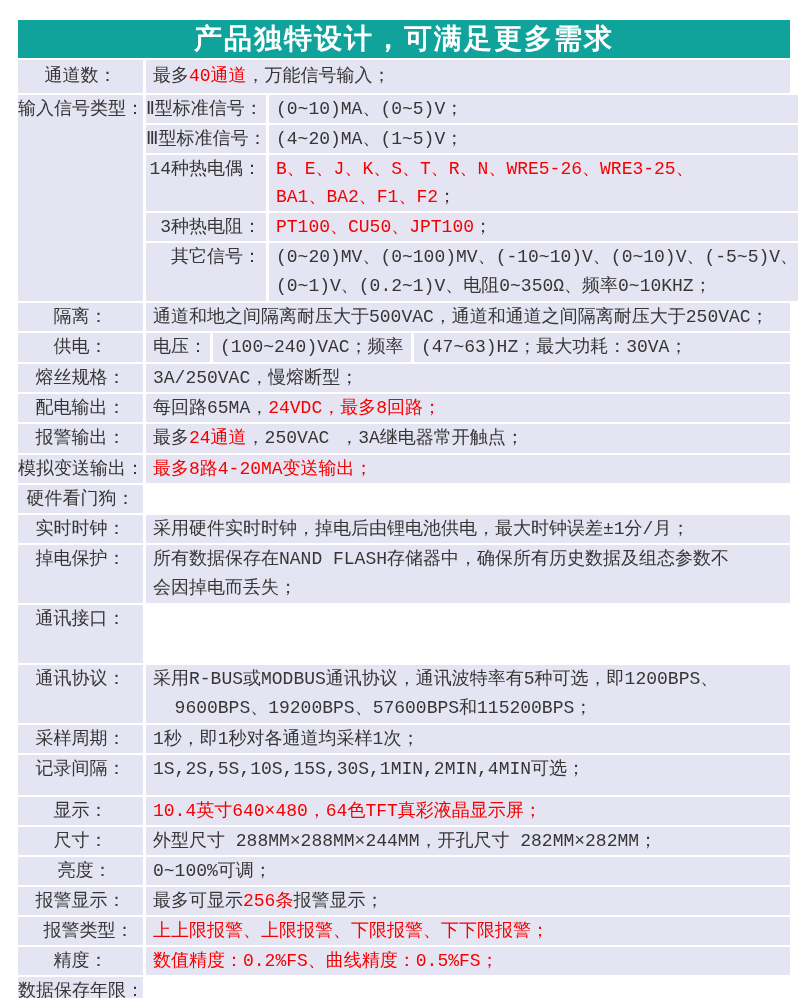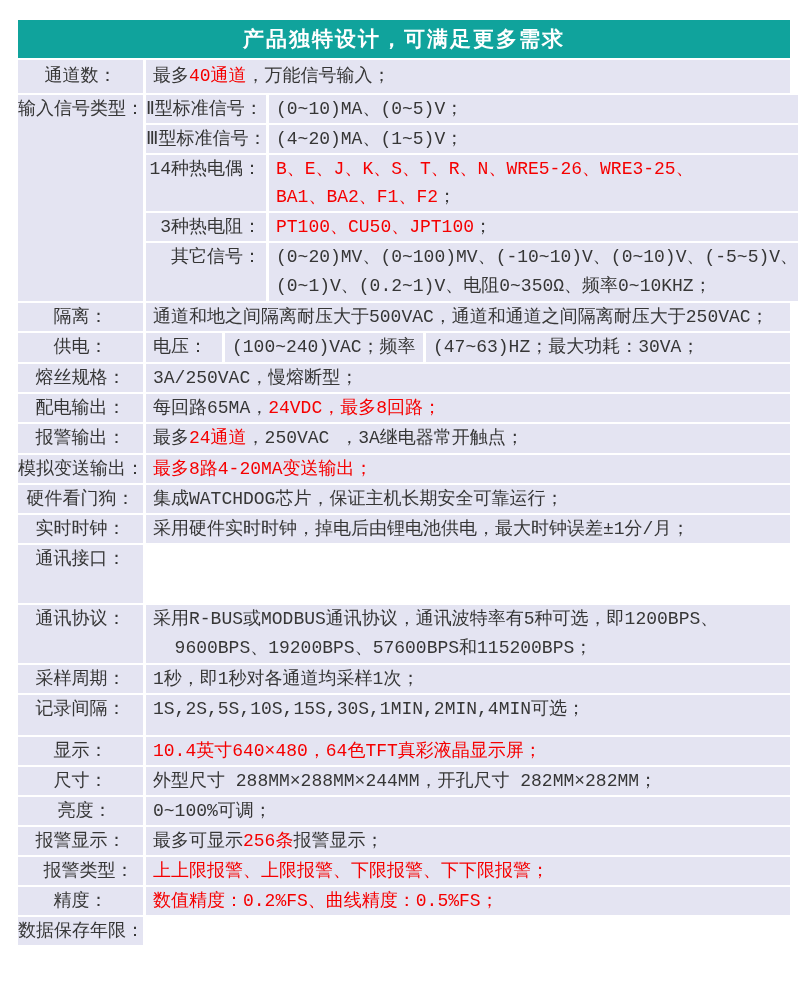--- a/index.html
+++ b/index.html
@@ -1,20 +1,20 @@
 <!DOCTYPE html>
 <html><head>
 <meta charset="utf-8">
 <style>
   html,body{margin:0;padding:0;background:#ffffff;}
   body{width:800px;height:998px;font-family:"Liberation Sans","DejaVu Sans",sans-serif;}
   .page{position:relative;width:800px;height:998px;background:#ffffff;overflow:hidden;}
   .wrap{position:absolute;left:18px;top:20px;width:772px;display:flex;flex-direction:column;gap:2px;background:#ffffff;}
   .banner{height:38px;background:#10a39c;color:#ffffff;display:flex;align-items:center;justify-content:center;
-          font-size:21px;font-weight:700;letter-spacing:2px;}
+          font-size:28px;font-weight:700;letter-spacing:2px;}
   .row{display:flex;gap:3px;}
   .cell{background:#e4e4f2;color:#363636;font-size:18px;box-sizing:border-box;}
   .label-cell{width:125px;flex:none;text-align:center;overflow:hidden;white-space:nowrap;}
   .sublabel-cell{width:120px;flex:none;text-align:right;padding-right:5px;white-space:nowrap;}
   .value-cell{flex:1;padding-left:7px;overflow:hidden;}
   .subcol{flex:1;display:flex;flex-direction:column;gap:2px;}
   .vline{white-space:pre;}
   .seg{color:#363636;}
   .seg.red{color:#f50000;}
 </style>
@@ -72,21 +72,21 @@
           </div>
         </div>
         <div class="row" style="height: 28px;">
           <div class="cell label-cell" style="line-height: 28px;"><span>隔离：</span></div>
           <div class="cell value-cell">
             <div class="vline" style="line-height: 28px;"><span class="seg">通道和地之间隔离耐压大于500VAC，通道和通道之间隔离耐压大于250VAC；</span></div>
           </div>
         </div>
         <div class="row" style="height: 29px;">
           <div class="cell label-cell" style="line-height: 29px;"><span>供电：</span></div>
-          <div class="cell value-cell" style="width: 76px; flex: 0 0 auto;">
+          <div class="cell value-cell" style="width: 64px; flex: 0 0 auto;">
             <div class="vline" style="line-height: 29px;"><span class="seg">电压：</span></div>
           </div>
           <div class="cell value-cell" style="width: 198px; flex: 0 0 auto;">
             <div class="vline" style="line-height: 29px;"><span class="seg">(100~240)VAC；频率：</span></div>
           </div>
           <div class="cell value-cell">
             <div class="vline" style="line-height: 29px;"><span class="seg">(47~63)HZ；最大功耗：30VA；</span></div>
           </div>
         </div>
         <div class="row" style="height: 28px;">
@@ -108,28 +108,32 @@
           </div>
         </div>
         <div class="row" style="height: 28px;">
           <div class="cell label-cell" style="line-height: 28px;"><span>模拟变送输出：</span></div>
           <div class="cell value-cell">
             <div class="vline" style="line-height: 28px;"><span class="seg red">最多8路4-20MA变送输出；</span></div>
           </div>
         </div>
         <div class="row" style="height: 28px;">
           <div class="cell label-cell" style="line-height: 28px;"><span>硬件看门狗：</span></div>
-          <div class="cell value-cell">
-            <div class="vline" style="line-height: 28px;"><span class="seg">集成WATCHDOG芯片，保证主机长期安全可靠运行；</span></div>
-          </div>
         </div>
         <div class="row" style="height: 28px;">
           <div class="cell label-cell" style="line-height: 28px;"><span>实时时钟：</span></div>
           <div class="cell value-cell">
             <div class="vline" style="line-height: 28px;"><span class="seg">采用硬件实时时钟，掉电后由锂电池供电，最大时钟误差±1分/月；</span></div>
+          </div>
+        </div>
+        <div class="row" style="height: 58px;">
+          <div class="cell label-cell" style="line-height: 29px;"><span>掉电保护：</span></div>
+          <div class="cell value-cell">
+            <div class="vline" style="line-height: 29px;"><span class="seg">所有数据保存在NAND FLASH存储器中，确保所有历史数据及组态参数不</span></div>
+            <div class="vline" style="line-height: 29px;"><span class="seg">会因掉电而丢失；</span></div>
           </div>
         </div>
         <div class="row" style="height: 58px;">
           <div class="cell label-cell" style="line-height: 29px;"><span>通讯接口：</span></div>
         </div>
         <div class="row" style="height: 58px;">
           <div class="cell label-cell" style="line-height: 29px;"><span>通讯协议：</span></div>
           <div class="cell value-cell">
             <div class="vline" style="line-height: 29px;"><span class="seg">采用R-BUS或MODBUS通讯协议，通讯波特率有5种可选，即1200BPS、</span></div>
             <div class="vline" style="line-height: 29px;"><span class="seg">  9600BPS、19200BPS、57600BPS和115200BPS；</span></div>

